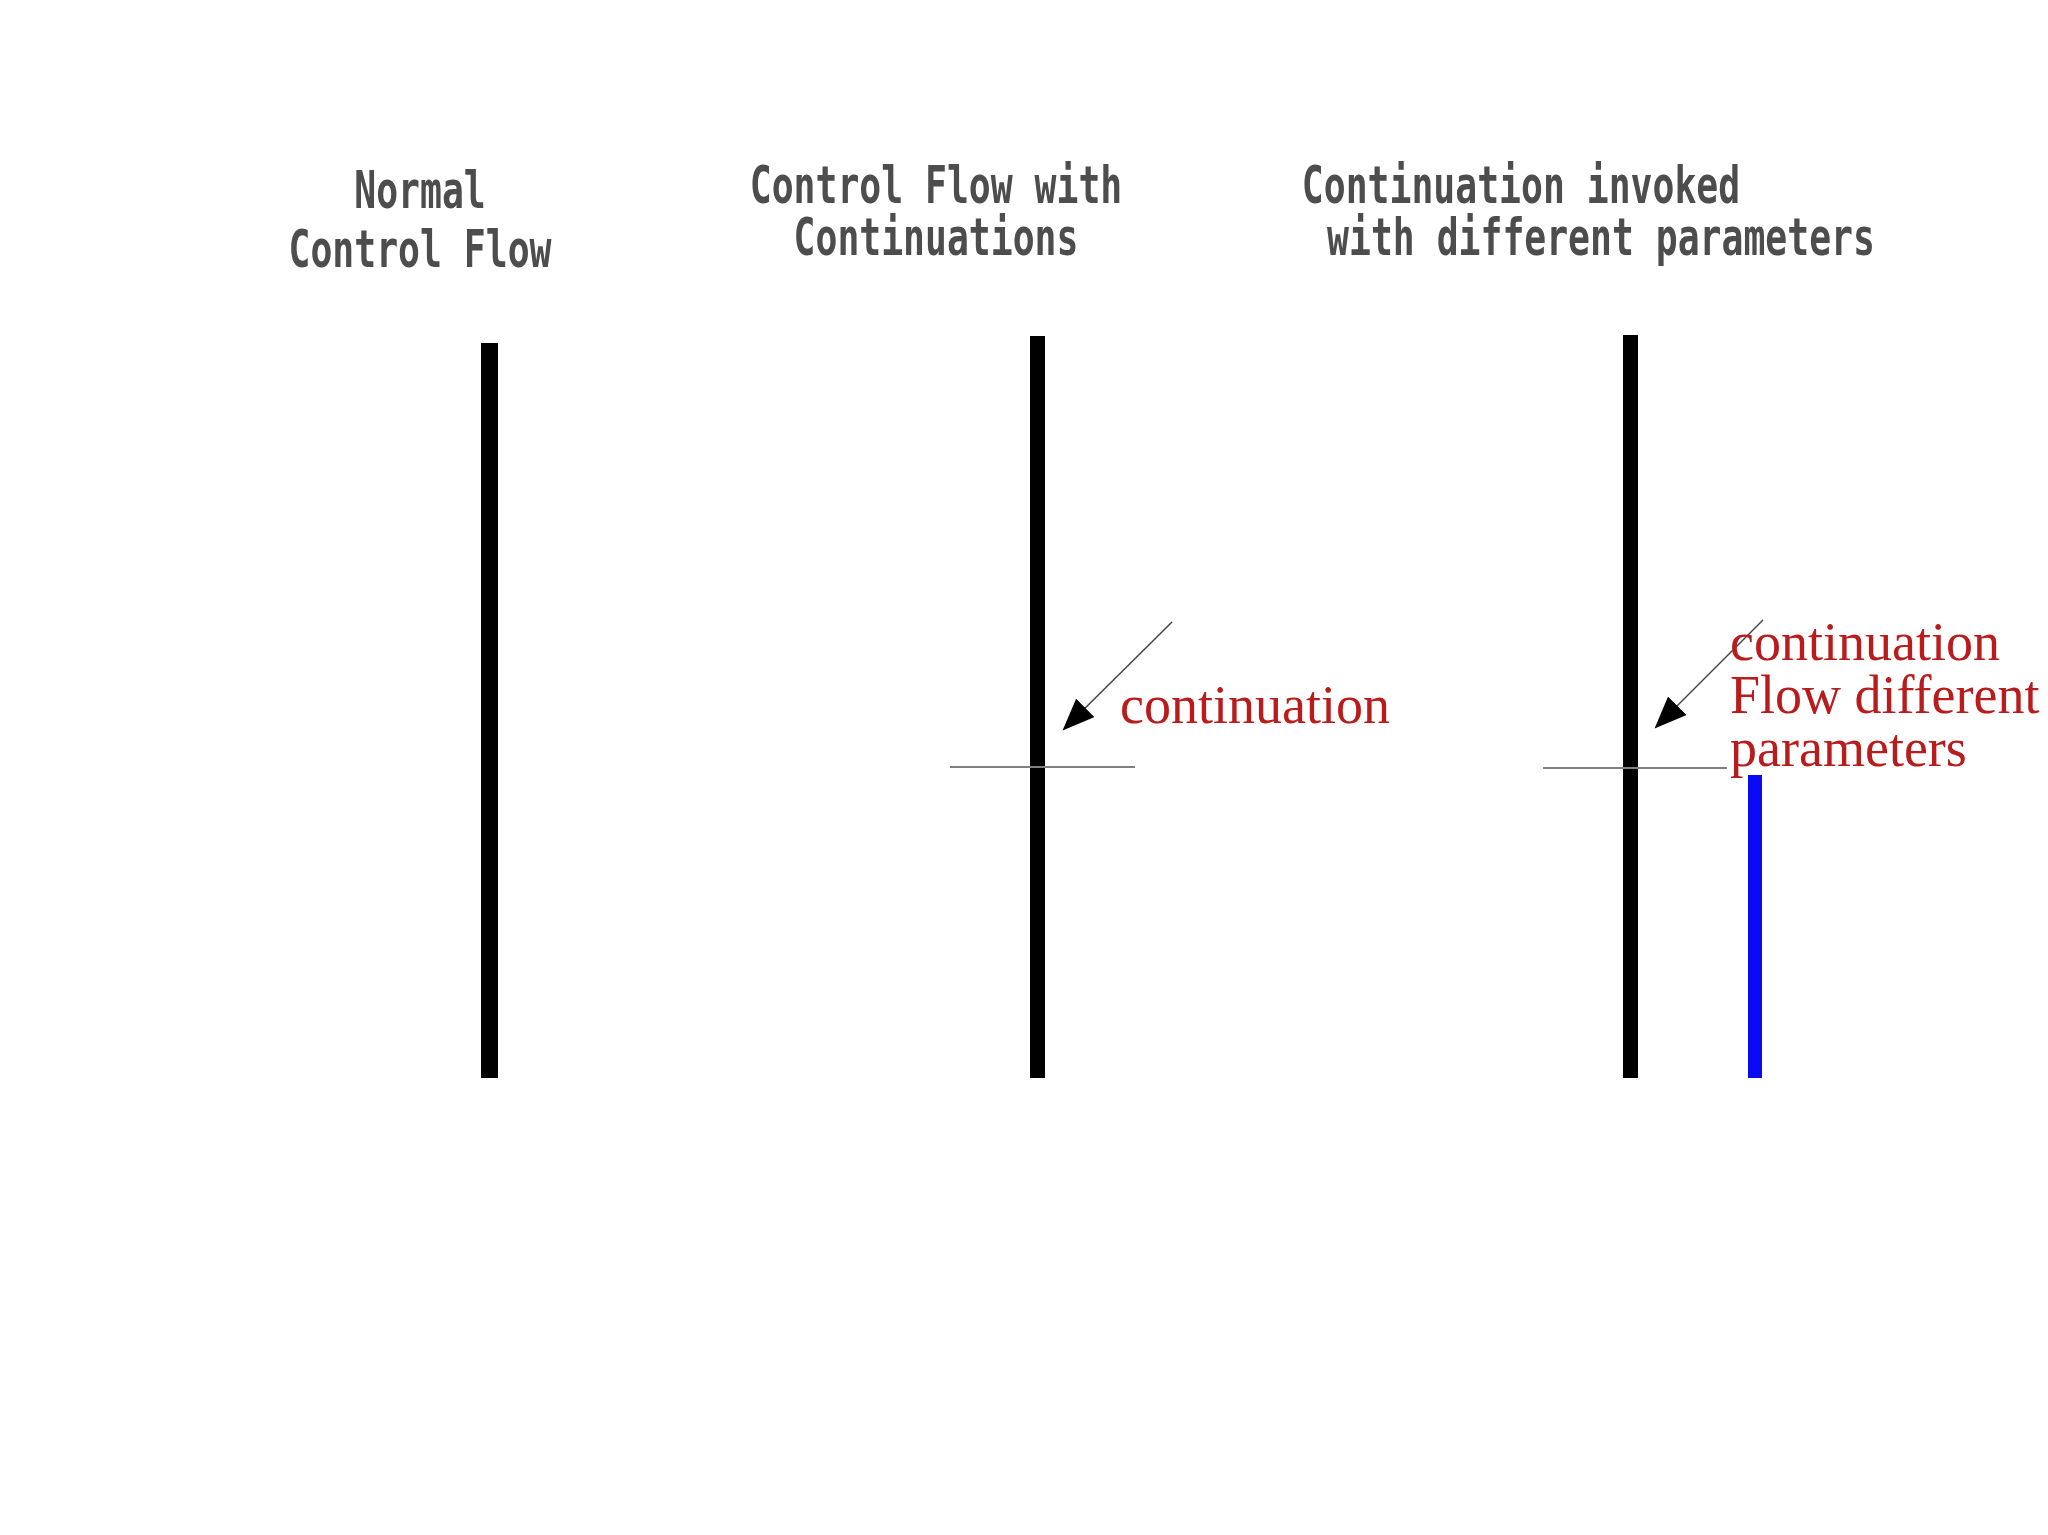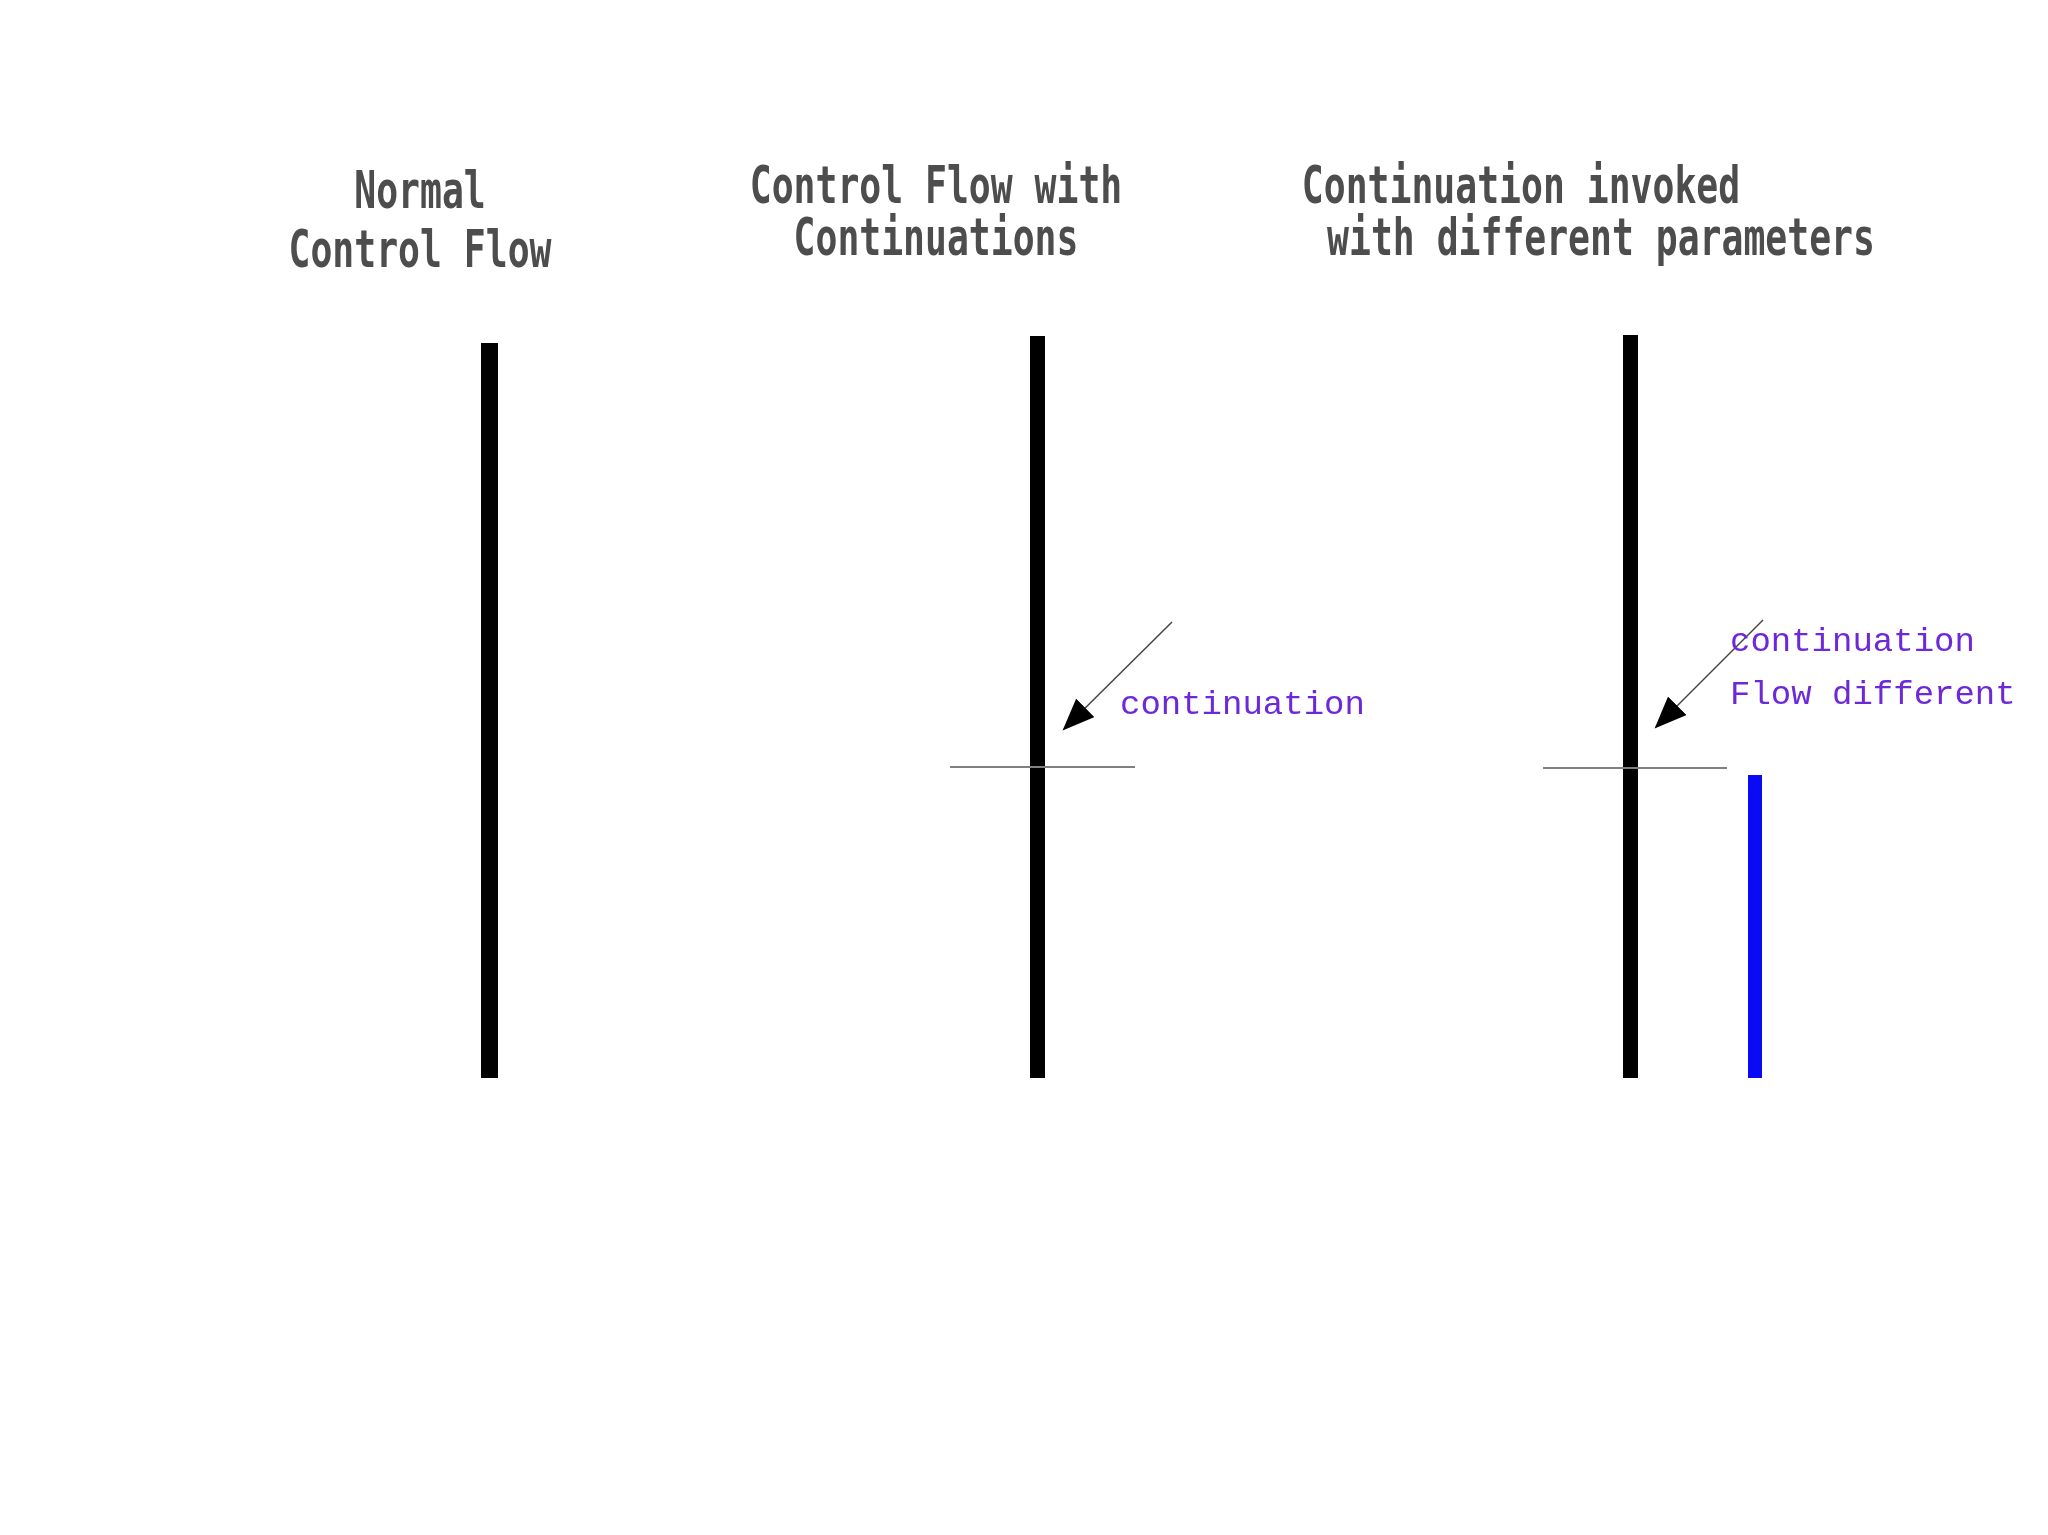--- a/index.html
+++ b/index.html
@@ -76,24 +76,24 @@
     position: absolute;
     height: 2px;
     background: #808080;
   }
   .h1 { left: 950px;  top: 766px; width: 185px; }
   .h2 { left: 1543px; top: 767px; width: 184px; }
 
   
   .label {
     position: absolute;
-    font-family: Liberation Mono, monospace;
-    font-size: 34px;
+    font-family: Liberation Serif, serif;
+    font-size: 54px;
     line-height: 53px;
-    color: #6d28d9;
+    color: #b91c1c;
     white-space: nowrap;
   }
   .mid-label   { left: 1120px; top: 679px; }
   .right-label { left: 1730px; top: 616px; }
 
   
   .overlay {
     position: absolute;
     left: 0;
     top: 0;
@@ -155,17 +155,18 @@
     </defs>
     <line x1="1172" y1="622" x2="1064" y2="729" stroke="#444444" stroke-width="1.5" marker-end="url(#ah)"></line>
     <line x1="1763" y1="620" x2="1656" y2="727" stroke="#444444" stroke-width="1.5" marker-end="url(#ah)"></line>
   </svg>
 
   <div class="label mid-label">continuation</div>
 
   <div class="label right-label">
     <div>continuation</div>
     <div>Flow different</div>
+    <div>parameters</div>
   </div>
 
   <div class="corner-shade"></div>
 
 </div>
 
 </body></html>

